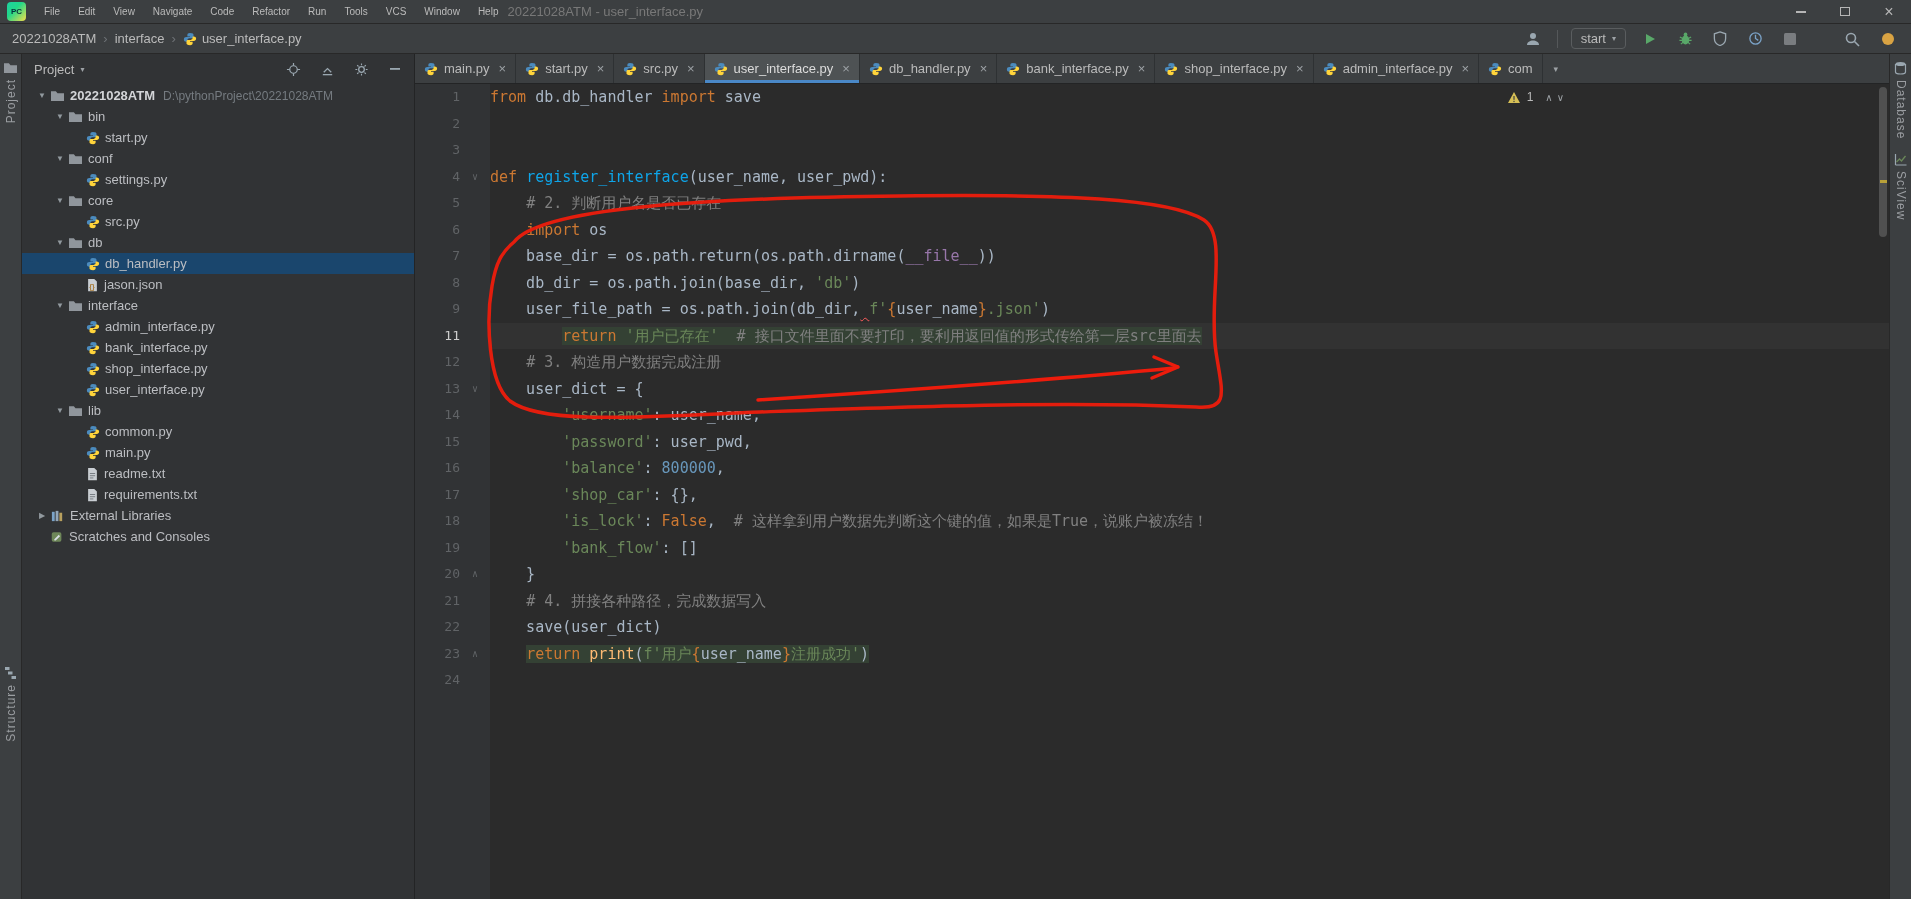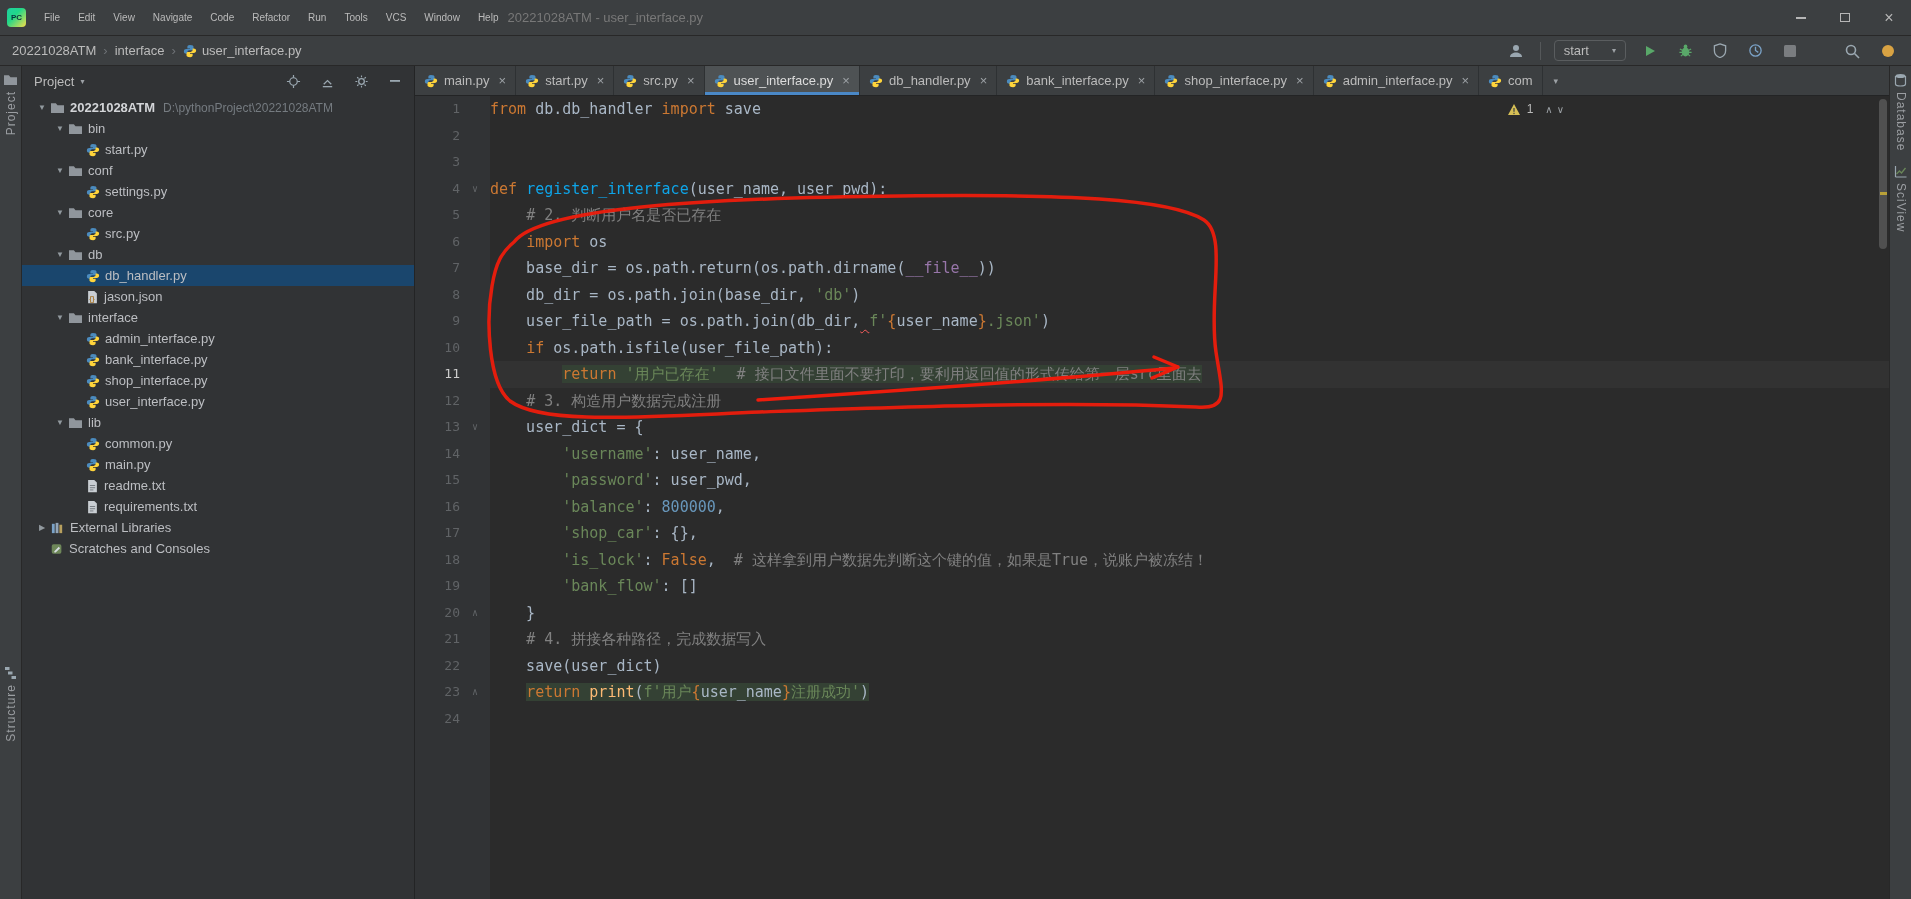--- a/index.html
+++ b/index.html
@@ -1,39 +1,39 @@
 <!DOCTYPE html>
 <html><head>
 <meta charset="utf-8">
 <style>
   * { box-sizing: border-box; margin: 0; padding: 0; }
   html,body { width:1911px; height:899px; overflow:hidden; }
   body { background:#2b2b2b; font-family:"Liberation Sans", sans-serif; color:#bbbbbb; }
   .app { position:relative; width:1911px; height:899px; display:flex; flex-direction:column; }
 
   
-  .titlebar { height:36px; background:#3c3f41; border-bottom:1px solid #282828; display:flex; align-items:center; flex:none; }
+  .titlebar { height:24px; background:#3c3f41; border-bottom:1px solid #282828; display:flex; align-items:center; flex:none; }
   .logo { width:19px; height:19px; margin:0 9px 0 7px; border-radius:4px;
           background:linear-gradient(135deg,#1fd0a0 0%,#21d789 40%,#f5de4a 100%);
           color:#07323c; font-size:8px; font-weight:bold; display:flex; align-items:center; justify-content:center; }
   .menu-item { padding:16px 9px; font-size:10px; color:#bbbbbb; line-height:27px; }
   .wintitle { font-size:13px; color:#787878; }
   .wincontrols { margin-left:auto; display:flex; height:100%; }
   .winbtn { width:44px; display:flex; align-items:center; justify-content:center; color:#bbbbbb; }
   .glyph-min { width:10px; height:2px; background:#b6b6b6; }
   .glyph-max { width:10px; height:9px; border:1px solid #b6b6b6; }
   .glyph-close { font-size:16px; color:#b6b6b6; line-height:1; }
 
   
   .navbar { height:30px; background:#3c3f41; border-bottom:1px solid #282828; display:flex; align-items:center; padding:0 12px; flex:none; }
   .crumbs { display:flex; align-items:center; gap:7px; font-size:13px; }
   .crumb { display:flex; align-items:center; gap:5px; color:#bbbbbb; }
   .crumb-sep { color:#6e7276; font-size:13px; }
   .nav-right { margin-left:auto; display:flex; align-items:center; gap:13px; }
-  .chip { display:flex; align-items:center; gap:23px; border:1px solid #5a5d5f; border-radius:4px; padding:2px 9px; font-size:13px; color:#bbbbbb; }
+  .chip { display:flex; align-items:center; gap:6px; border:1px solid #5a5d5f; border-radius:4px; padding:2px 9px; font-size:13px; color:#bbbbbb; }
   .chip .caret { font-size:8px; color:#9da2a6; }
   .navbtn { display:flex; align-items:center; justify-content:center; width:22px; height:22px; }
   .nav-divider { width:1px; height:18px; background:#55585a; }
 
   
   .main { flex:1; display:flex; min-height:0; }
 
   .strip { width:22px; background:#3c3f41; display:flex; flex-direction:column; align-items:center; flex:none; }
   .strip.left { border-right:1px solid #282828; }
   .strip.right { border-left:1px solid #282828; }
@@ -610,21 +610,20 @@
         <div class="codearea">
             <div class="line"><span class="lnum">1</span><span class="foldcol"></span><span class="codetext"><span class="tk-k">from</span><span class="tk-d"> db.db_handler </span><span class="tk-k">import</span><span class="tk-d"> save</span></span></div>
             <div class="line"><span class="lnum">2</span><span class="foldcol"></span><span class="codetext"></span></div>
             <div class="line"><span class="lnum">3</span><span class="foldcol"></span><span class="codetext"></span></div>
             <div class="line"><span class="lnum">4</span><span class="foldcol">∨</span><span class="codetext"><span class="tk-k">def</span><span class="tk-d"> </span><span class="tk-f">register_interface</span><span class="tk-d">(user_name, user_pwd):</span></span></div>
             <div class="line"><span class="lnum">5</span><span class="foldcol"></span><span class="codetext"><span class="tk-d">    </span><span class="tk-c"># 2. 判断用户名是否已存在</span></span></div>
             <div class="line"><span class="lnum">6</span><span class="foldcol"></span><span class="codetext"><span class="tk-d">    </span><span class="tk-k">import</span><span class="tk-d"> os</span></span></div>
             <div class="line"><span class="lnum">7</span><span class="foldcol"></span><span class="codetext"><span class="tk-d">    base_dir = os.path.return(os.path.dirname(</span><span class="tk-pu">__file__</span><span class="tk-d">))</span></span></div>
             <div class="line"><span class="lnum">8</span><span class="foldcol"></span><span class="codetext"><span class="tk-d">    db_dir = os.path.join(base_dir, </span><span class="tk-s">'db'</span><span class="tk-d">)</span></span></div>
             <div class="line"><span class="lnum">9</span><span class="foldcol"></span><span class="codetext"><span class="tk-d">    user_file_path = os.path.join(db_dir,</span><span class="tk-d tk-sq"> </span><span class="tk-s">f'</span><span class="tk-br">{</span><span class="tk-d">user_name</span><span class="tk-br">}</span><span class="tk-s">.json'</span><span class="tk-d">)</span></span></div>
-            <div class="line"><span class="lnum">10</span><span class="foldcol"></span><span class="codetext"><span class="tk-d">    </span><span class="tk-k">if</span><span class="tk-d"> os.path.isfile(user_file_path):</span></span></div>
             <div class="line cur"><span class="lnum">11</span><span class="foldcol"></span><span class="codetext"><span class="tk-d">        </span><span class="tk-k hl">return</span><span class="tk-d hl"> </span><span class="tk-s hl">'用户已存在'</span><span class="tk-d hl">  </span><span class="tk-c hl"># 接口文件里面不要打印，要利用返回值的形式传给第一层src里面去</span></span></div>
             <div class="line"><span class="lnum">12</span><span class="foldcol"></span><span class="codetext"><span class="tk-d">    </span><span class="tk-c"># 3. 构造用户数据完成注册</span></span></div>
             <div class="line"><span class="lnum">13</span><span class="foldcol">∨</span><span class="codetext"><span class="tk-d">    user_dict = {</span></span></div>
             <div class="line"><span class="lnum">14</span><span class="foldcol"></span><span class="codetext"><span class="tk-d">        </span><span class="tk-s">'username'</span><span class="tk-d">: user_name,</span></span></div>
             <div class="line"><span class="lnum">15</span><span class="foldcol"></span><span class="codetext"><span class="tk-d">        </span><span class="tk-s">'password'</span><span class="tk-d">: user_pwd,</span></span></div>
             <div class="line"><span class="lnum">16</span><span class="foldcol"></span><span class="codetext"><span class="tk-d">        </span><span class="tk-s">'balance'</span><span class="tk-d">: </span><span class="tk-num">800000</span><span class="tk-d">,</span></span></div>
             <div class="line"><span class="lnum">17</span><span class="foldcol"></span><span class="codetext"><span class="tk-d">        </span><span class="tk-s">'shop_car'</span><span class="tk-d">: {},</span></span></div>
             <div class="line"><span class="lnum">18</span><span class="foldcol"></span><span class="codetext"><span class="tk-d">        </span><span class="tk-s">'is_lock'</span><span class="tk-d">: </span><span class="tk-k">False</span><span class="tk-d">,  </span><span class="tk-c"># 这样拿到用户数据先判断这个键的值，如果是True，说账户被冻结！</span></span></div>
             <div class="line"><span class="lnum">19</span><span class="foldcol"></span><span class="codetext"><span class="tk-d">        </span><span class="tk-s">'bank_flow'</span><span class="tk-d">: []</span></span></div>
             <div class="line"><span class="lnum">20</span><span class="foldcol">∧</span><span class="codetext"><span class="tk-d">    }</span></span></div>

